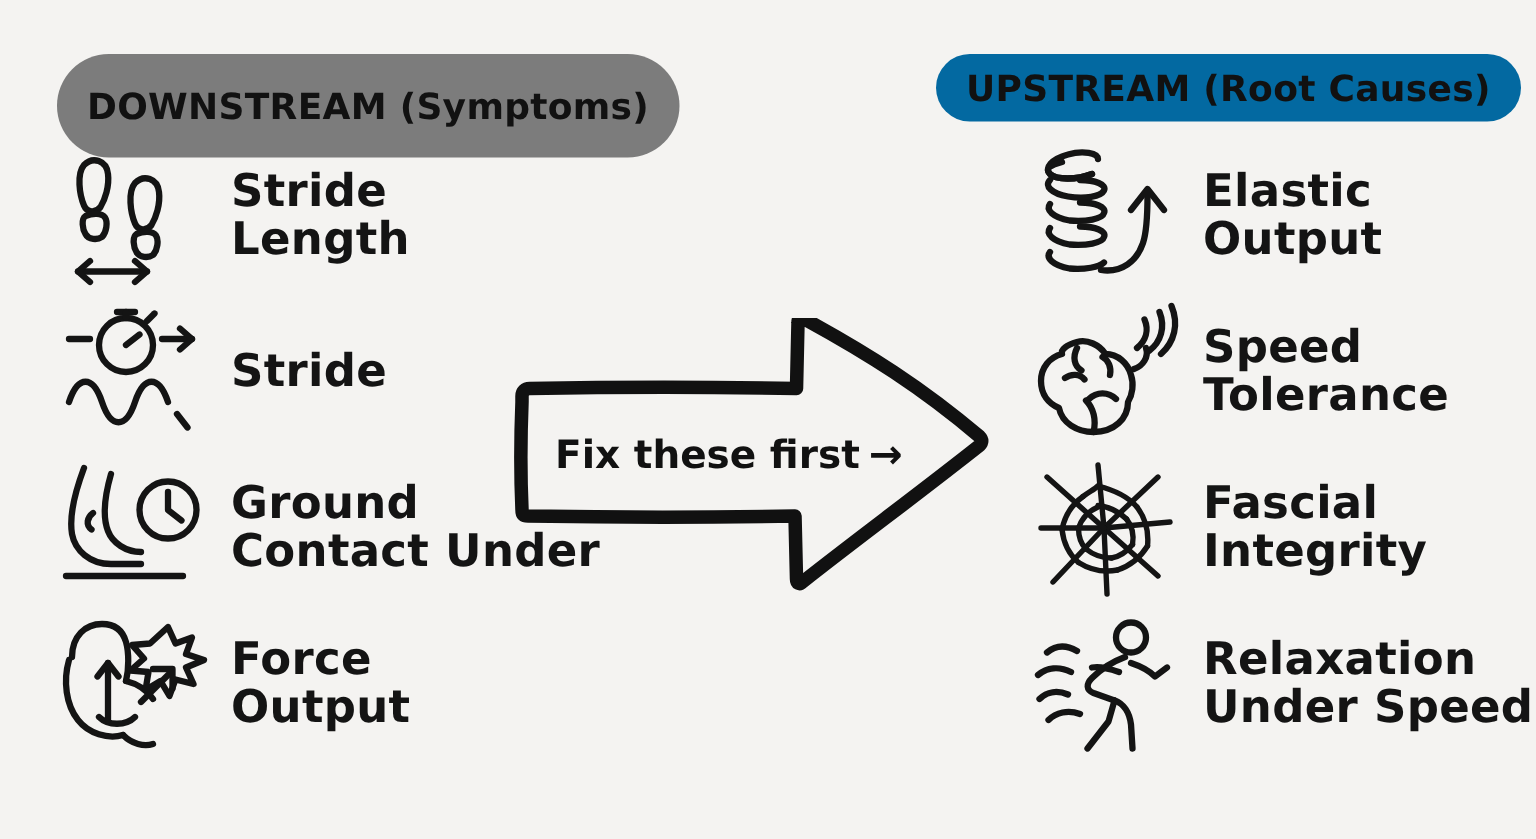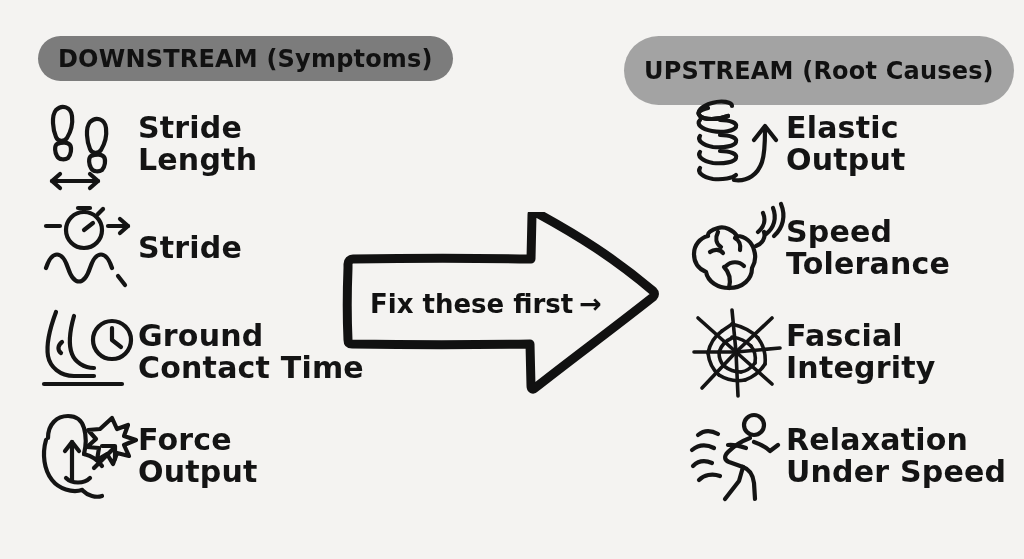--- a/index.html
+++ b/index.html
@@ -17,38 +17,39 @@
     position:absolute;
     display:flex;align-items:center;justify-content:center;
     border-radius:999px;
     color:#111;
     font-weight:700;
     letter-spacing:.2px;
     white-space:nowrap;
     font-family:"DejaVu Sans", sans-serif;
   }
   #pill-down{
-    left:38px;top:36px;height:37px;padding:4px 20px;
+    left:38px;top:36px;height:37px;padding:16px 20px;
     background:#7c7c7c;
     font-size:24px;
   }
   #pill-up{
-    left:624px;top:36px;height:37px;padding:16px 20px;
-    background:#a3a3a3;
+    left:624px;top:36px;height:37px;padding:4px 20px;
+    background:#0369a1;
     font-size:24px;
   }
 
   
   .col{position:absolute;top:92px;width:420px;}
   #col-left{left:40px;}
   #col-right{left:688px;}
 
   .row{
     display:flex;align-items:center;
     height:104px;
+    gap:16px;
   }
   .ico{
     width:98px;min-width:98px;height:96px;
     display:flex;align-items:center;justify-content:center;
   }
   .ico svg{display:block;overflow:visible;}
   .lbl{
     font-size:30px;line-height:1.07;
     color:#141414;font-weight:600;
     letter-spacing:.2px;
@@ -129,21 +130,21 @@
           <path d="M16 8c-6 16-10 32-8 44 2 11 12 20 26 20h20"></path>
           <path d="M34 12c-4 14-6 28-2 38 3 8 12 14 22 14"></path>
           <path d="M22 38c-4 3-5 8-1 11"></path>
           <path d="M4 80h78"></path>
           <circle cx="72" cy="36" r="19"></circle>
           <path d="M72 24v12l9 7"></path>
         </svg>
       </span>
       <span class="lbl">
         <span>Ground</span>
-        <span class="l2">Contact Time</span>
+        <span class="l2">Contact Under</span>
       </span>
     </div>
 
     <div class="row">
       <span class="ico">
         <svg width="98" height="96" viewBox="0 0 98 96" fill="none" stroke="#141414" stroke-width="4.2" stroke-linecap="round" stroke-linejoin="round">
           <path d="M8 30c0-14 9-22 20-22 9 0 14 5 16 12 2 7 2 18 0 26"></path>
           <path d="M6 32c-4 14-2 30 6 40 7 9 20 13 30 10"></path>
           <path d="M42 82c6 6 14 8 20 6"></path>
           <path d="M26 70c6 6 18 6 24 0"></path>

